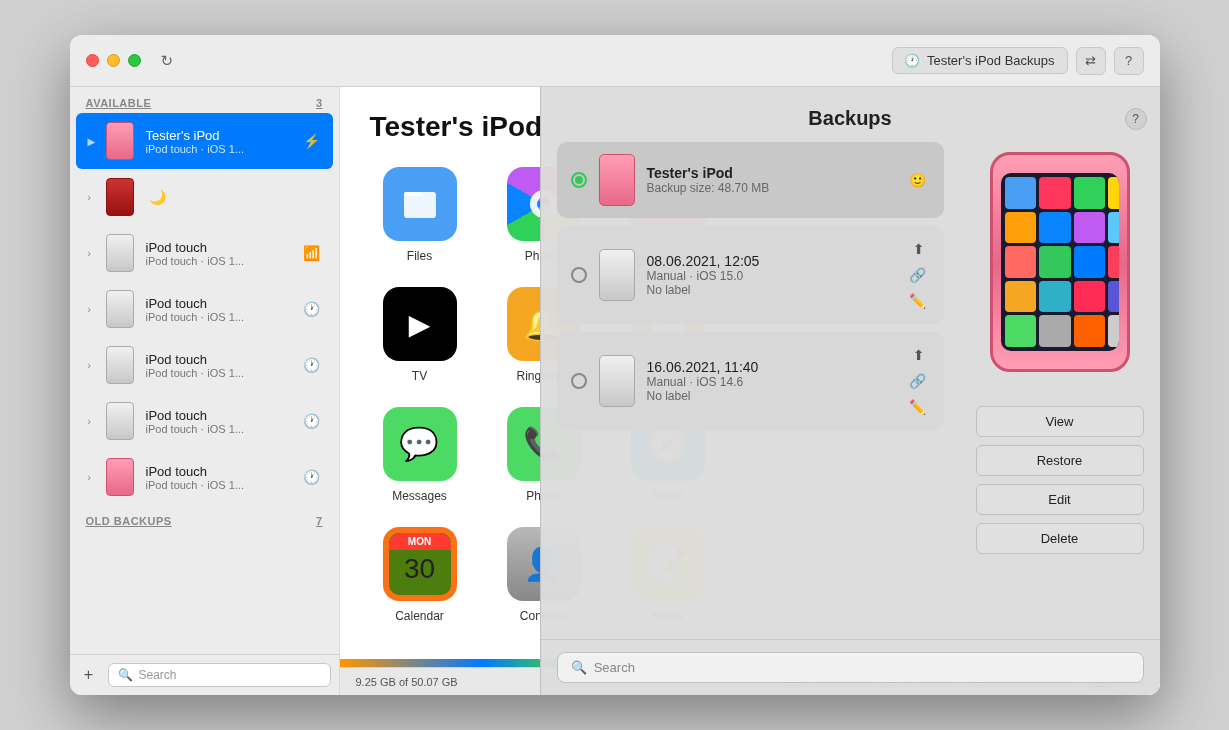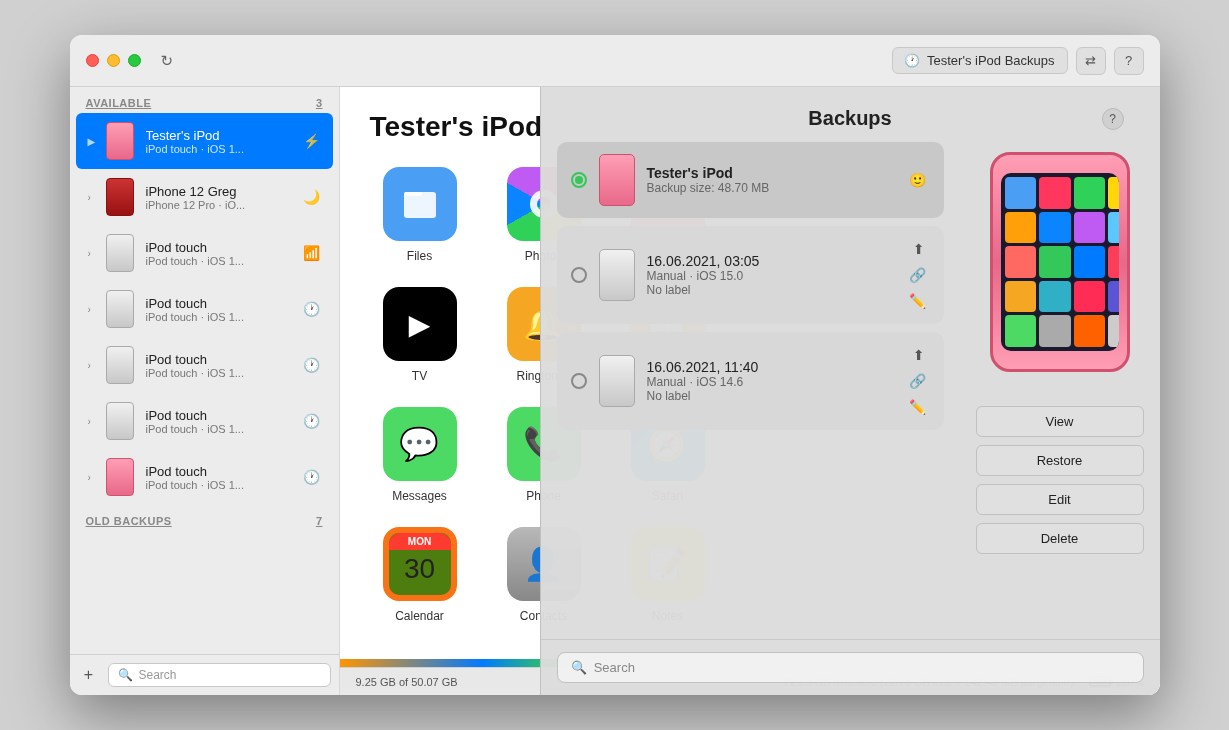--- a/index.html
+++ b/index.html
@@ -347,21 +347,21 @@
       height: 100%;
       background: rgba(220, 220, 220, 0.97);
       border-left: 1px solid #c0c0c0;
       display: flex;
       flex-direction: column;
       z-index: 10;
       border-radius: 0 0 12px 0;
     }
 
     .backups-header {
-      padding: 20px 36px 12px;
+      padding: 20px 13px 12px;
       display: flex;
       align-items: center;
       justify-content: space-between;
     }
 
     .backups-title {
       font-size: 20px;
       font-weight: 600;
       color: #222;
       flex: 1;
@@ -613,24 +613,20 @@
           <div class="device-sub">iPod touch · iOS 1...</div>
         </div>
         <span class="device-status-icon">⚡</span>
       </div>
 
       <div class="sidebar-item">
         <span class="expand-arrow">›</span>
         <div class="device-thumb">
           <div class="device-thumb-red"></div>
         </div>
-        <div class="device-info">
-          <div class="device-name">iPhone 12 Greg</div>
-          <div class="device-sub">iPhone 12 Pro · iO...</div>
-        </div>
         <span class="device-status-icon">🌙</span>
       </div>
 
       <div class="sidebar-item">
         <span class="expand-arrow">›</span>
         <div class="device-thumb">
           <div class="device-thumb-silver"></div>
         </div>
         <div class="device-info">
           <div class="device-name">iPod touch</div>
@@ -832,21 +828,21 @@
                 <div class="backup-name">Tester's iPod</div>
                 <div class="backup-size">Backup size: 48.70 MB</div>
               </div>
               <div class="backup-action-btn">🙂</div>
             </div>
 
             <div class="backup-item">
               <div class="backup-radio"></div>
               <div class="backup-device-thumb" style="width:36px;height:52px;border-radius:5px;background:linear-gradient(180deg,#f0f0f0,#c8c8c8);border:1px solid #aaa;"></div>
               <div class="backup-info">
-                <div class="backup-date">16.06.2021, 03:05</div>
+                <div class="backup-date">08.06.2021, 12:05</div>
                 <div class="backup-meta">Manual · iOS 15.0</div>
                 <div class="backup-meta">No label</div>
               </div>
               <div class="backup-actions">
                 <div class="backup-action-btn">⬆</div>
                 <div class="backup-action-btn">🔗</div>
                 <div class="backup-action-btn">✏️</div>
               </div>
             </div>
 

